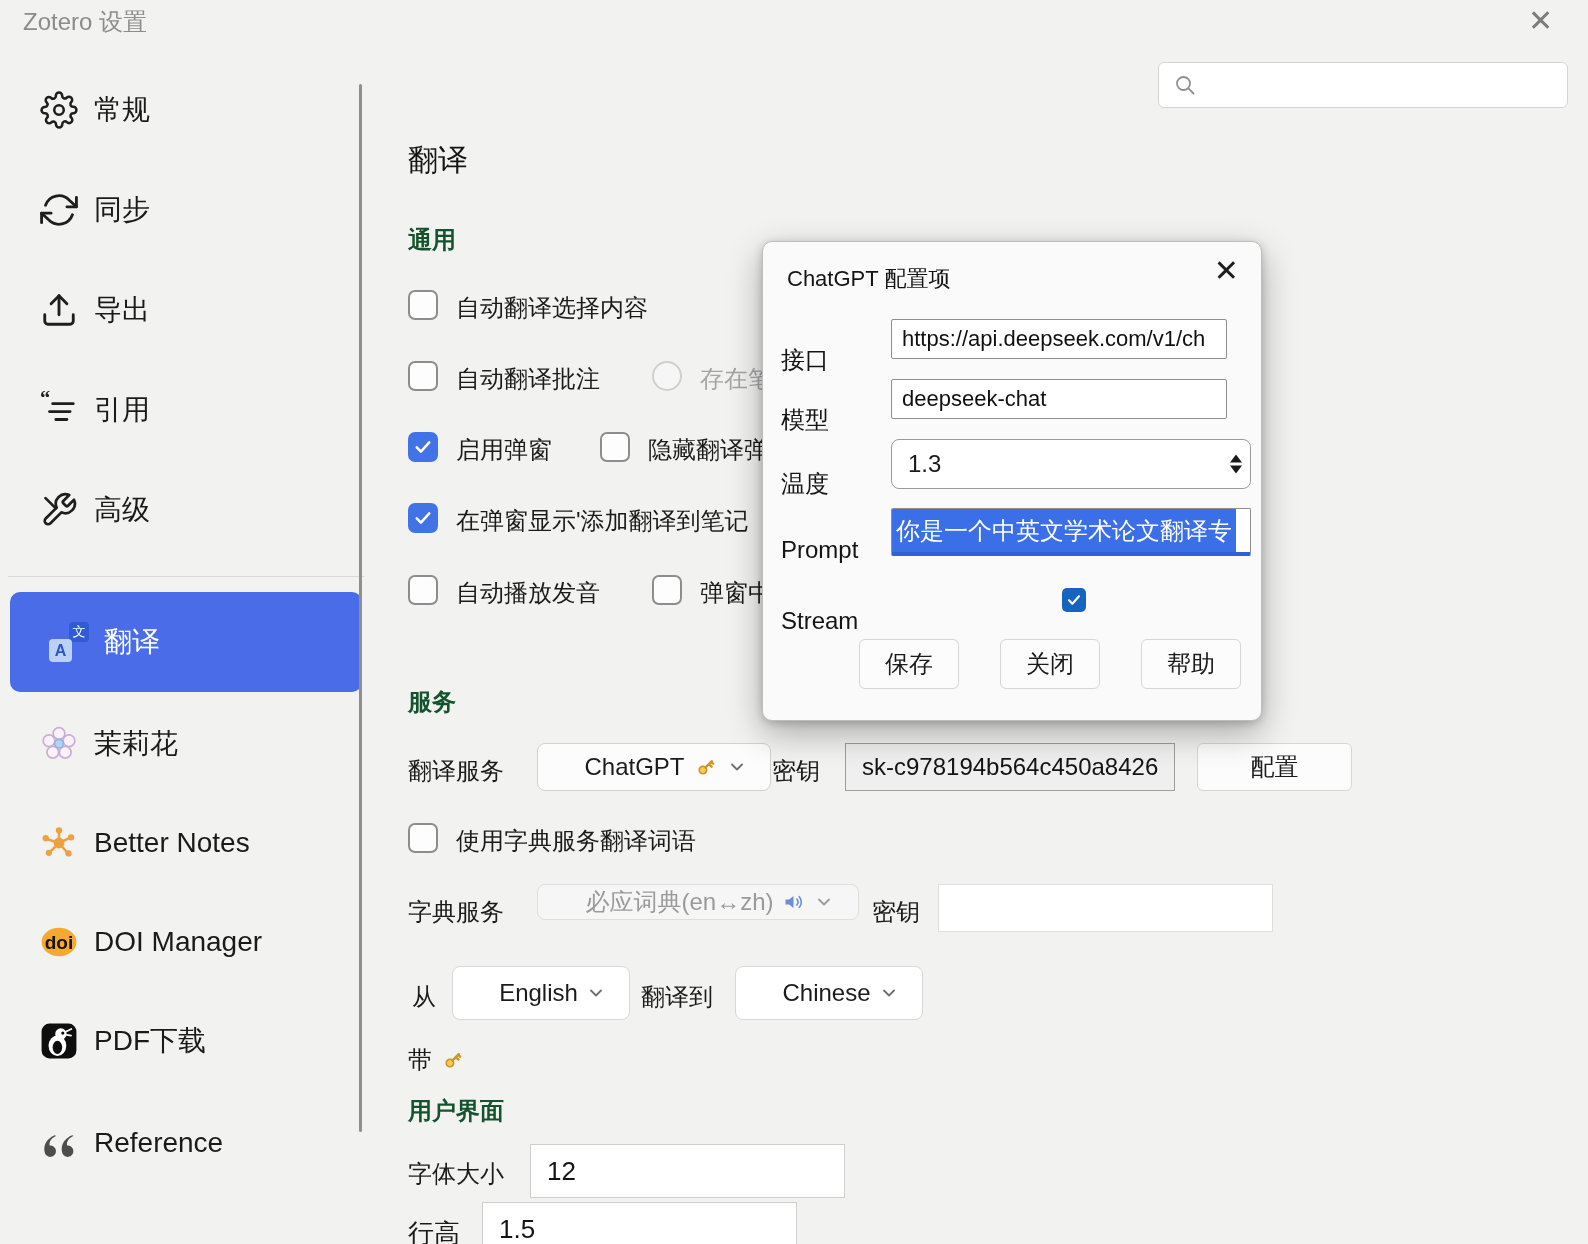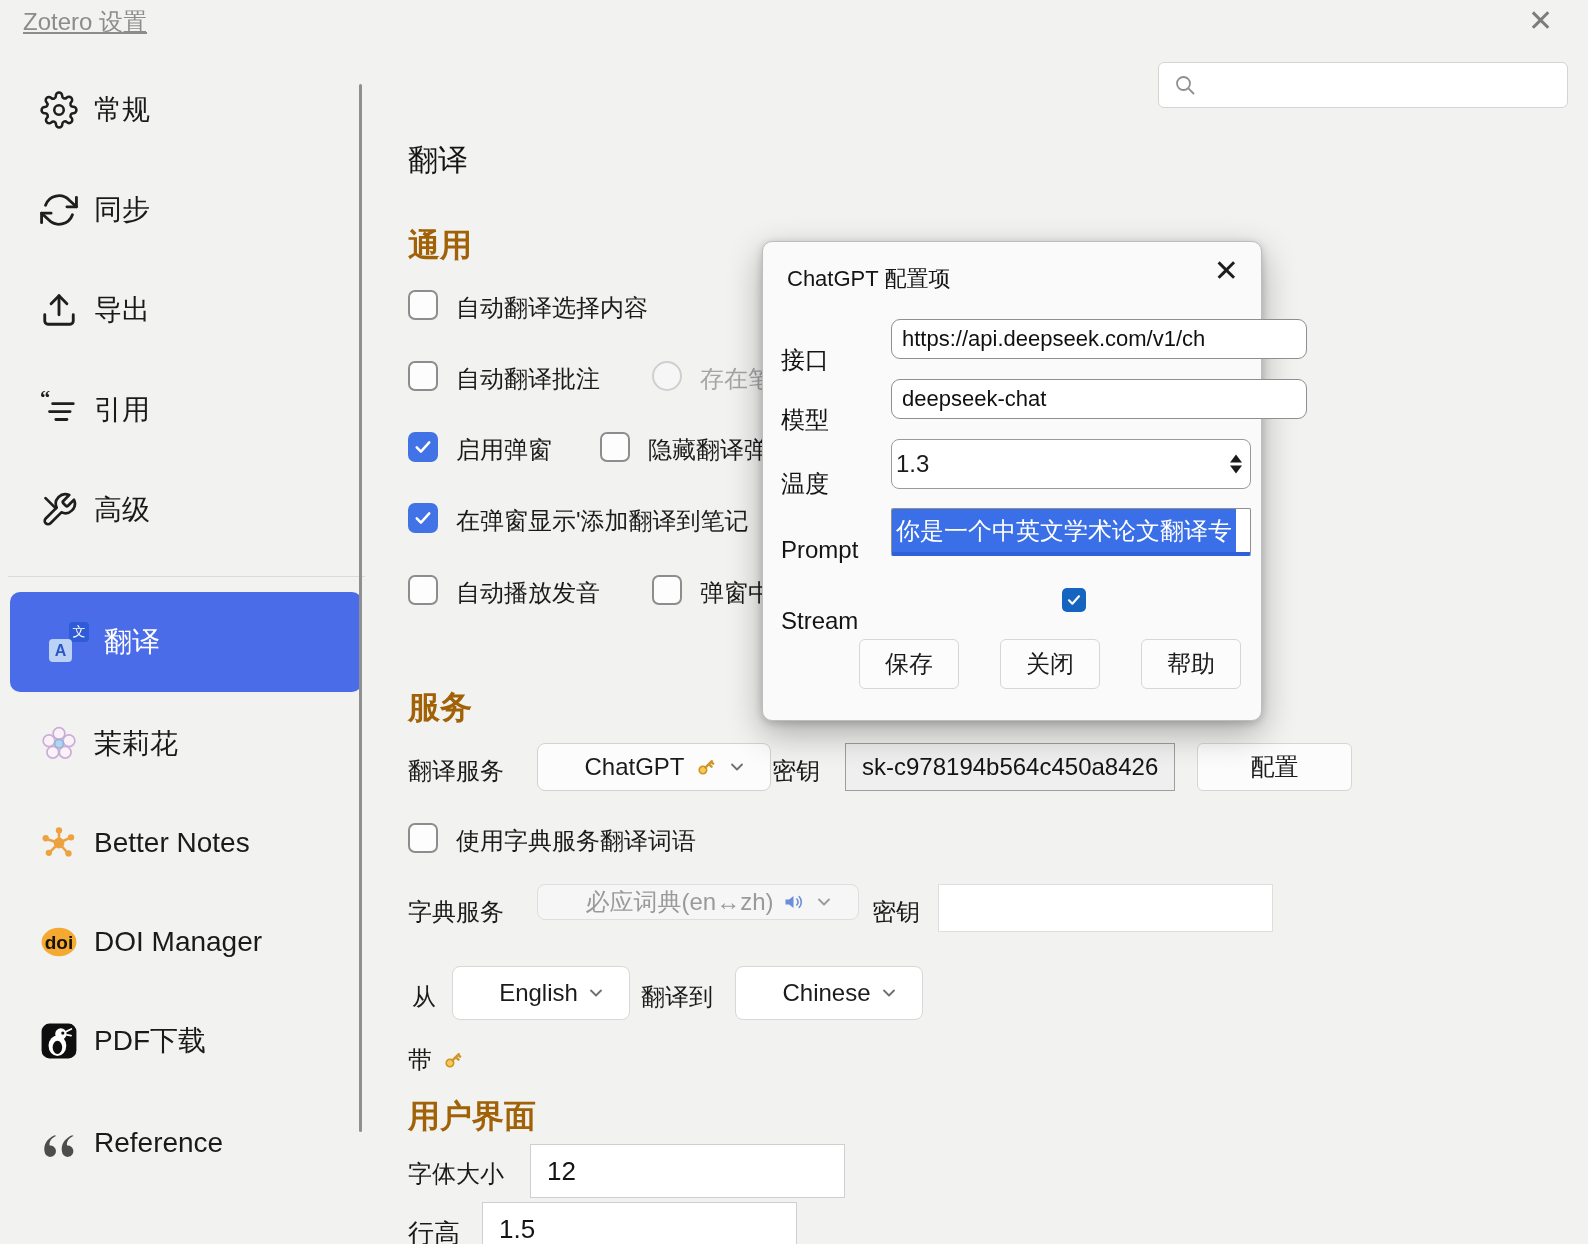--- a/index.html
+++ b/index.html
@@ -5,21 +5,21 @@
   html,body{margin:0;padding:0;}
   body{
     width:1588px;height:1244px;position:relative;overflow:hidden;
     background:#f2f2f1;
     font-family:"Liberation Sans","DejaVu Sans",sans-serif;
     color:#1b1b1b;
   }
   .abs{position:absolute;}
 
   
-  .win-title{left:23px;top:6px;font-size:24px;color:#8c8c8c;text-decoration:underline;}
+  .win-title{left:23px;top:6px;font-size:24px;color:#8c8c8c;}
   .win-close{left:1528px;top:6px;font-size:30px;color:#7c7c7c;cursor:default;line-height:1;}
 
   
   .search-box{left:1158px;top:62px;width:410px;height:46px;background:#fff;
     border:1px solid #d4d4d4;border-radius:6px;display:flex;align-items:center;box-sizing:border-box;padding:0 14px;}
   .search-box svg{width:24px;height:24px;flex:0 0 auto;margin-right:10px;}
   .search-box input{border:none;outline:none;background:transparent;font-size:24px;width:100%;
     font-family:inherit;color:#333;}
   .search-box input::placeholder{color:#9a9a9a;}
 
@@ -35,21 +35,21 @@
 
   
   .ticon{position:relative;width:42px;height:40px;}
   .ticon .back{position:absolute;right:1px;top:0;width:20px;height:20px;border-radius:4px;background:#2f5cd6;
     color:#fff;font-size:13px;display:flex;align-items:center;justify-content:center;}
   .ticon .front{position:absolute;left:1px;bottom:0;width:23px;height:23px;border-radius:4px;background:#bcd2f5;
     color:#2b56c9;font-weight:700;font-size:16px;display:flex;align-items:center;justify-content:center;}
 
   
   .page-title{left:408px;top:140px;font-size:30px;color:#151515;}
-  .sec-head{font-size:32px;font-weight:700;color:#a16207;}
+  .sec-head{font-size:24px;font-weight:700;color:#14532d;}
   .row-label{font-size:24px;color:#1b1b1b;white-space:nowrap;}
   .row-label.dim{color:#a5a5a5;}
 
   
   .cb{width:30px;height:30px;border-radius:7px;border:2px solid #8d8d8d;background:#fdfdfd;box-sizing:border-box;}
   .cb.checked{background:#4273e6;border-color:#4273e6;display:flex;align-items:center;justify-content:center;}
   .cb.checked svg{width:20px;height:20px;}
   .radio{width:30px;height:30px;border-radius:50%;border:2px solid #cfcfcf;background:#f6f6f6;box-sizing:border-box;}
 
   
@@ -64,24 +64,24 @@
 
   .key-ic{width:26px;height:26px;transform:rotate(-45deg);}
   .spk-ic{width:24px;height:24px;}
 
   
   .modal{left:762px;top:241px;width:498px;height:478px;background:#fafafa;border:1px solid #bdbdbd;
     border-radius:10px;box-shadow:0 12px 34px rgba(0,0,0,.30), 0 2px 8px rgba(0,0,0,.18);z-index:10;}
   .modal .m-title{position:absolute;left:24px;top:22px;font-size:22px;color:#141414;}
   .modal .m-close{position:absolute;right:22px;top:14px;font-size:30px;color:#1d1d1d;font-weight:300;line-height:1;}
   .modal .m-label{position:absolute;left:18px;font-size:24px;color:#141414;margin-top:18px;}
-  .m-input{position:absolute;left:128px;width:416px;height:40px;box-sizing:border-box;border:1px solid #8f8f8f;
-    border-radius:9px;background:#fff;font-size:22px;padding:0 10px;font-family:inherit;color:#101010;outline:none;}
+  .m-input{position:absolute;left:128px;width:336px;height:40px;box-sizing:border-box;border:1px solid #8f8f8f;
+    border-radius:2px;background:#fff;font-size:22px;padding:0 10px;font-family:inherit;color:#101010;outline:none;}
   .m-spin{position:absolute;left:128px;top:197px;width:360px;height:50px;box-sizing:border-box;border:1px solid #9a9a9a;
-    border-radius:8px;background:#fff;display:flex;align-items:center;padding:0 4px;font-size:24px;}
+    border-radius:8px;background:#fff;display:flex;align-items:center;padding:0 16px;font-size:24px;}
   .spinner{position:absolute;right:8px;top:50%;transform:translateY(-50%);display:flex;flex-direction:column;gap:3px;}
   .spinner .up{width:0;height:0;border-left:6px solid transparent;border-right:6px solid transparent;border-bottom:8px solid #1a1a1a;}
   .spinner .dn{width:0;height:0;border-left:6px solid transparent;border-right:6px solid transparent;border-top:8px solid #1a1a1a;}
   .m-prompt{position:absolute;left:128px;top:266px;width:360px;height:48px;box-sizing:border-box;border:1px solid #8f8f8f;
     border-bottom:4px solid #2f62d8;border-radius:2px;background:#fff;overflow:hidden;display:flex;align-items:center;}
   .m-prompt .sel{background:#3a6fe8;color:#fff;font-size:24px;padding:6px 4px;white-space:nowrap;}
   .m-cb{position:absolute;left:299px;top:346px;width:24px;height:24px;border-radius:5px;background:#1565c0;
     display:flex;align-items:center;justify-content:center;}
   .m-cb svg{width:16px;height:16px;}
   .m-btn{position:absolute;top:397px;width:100px;height:50px;}

